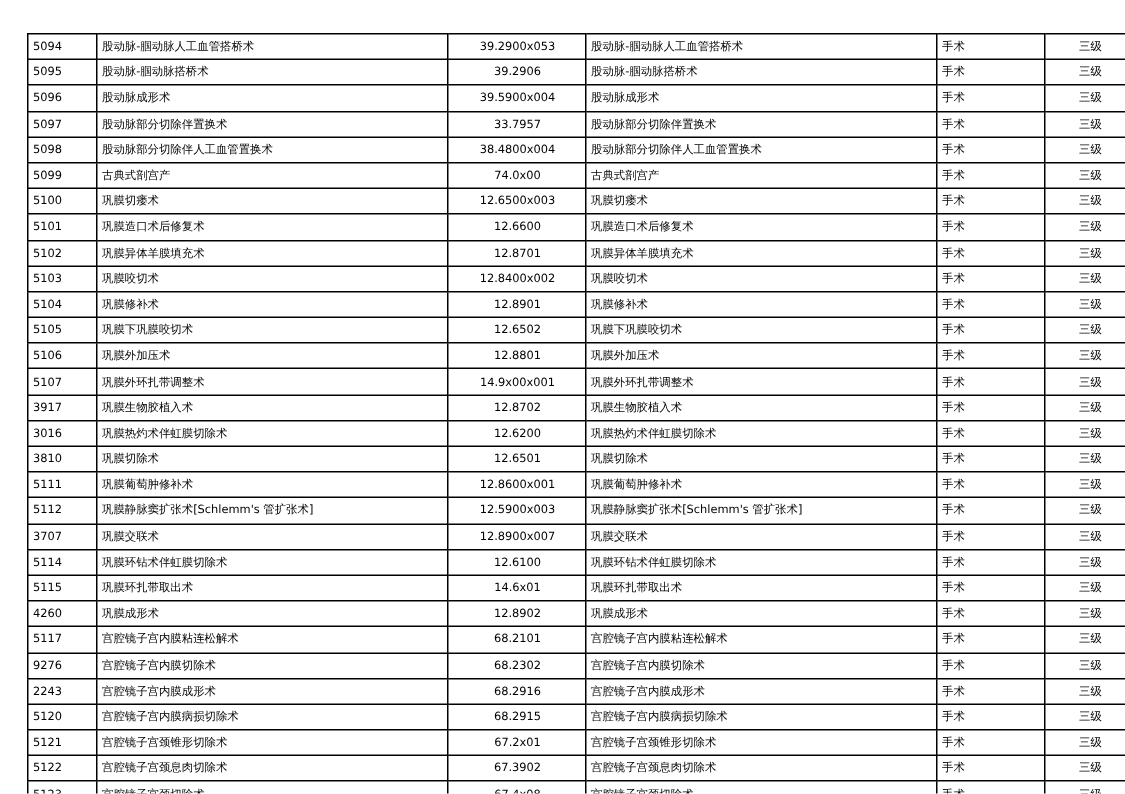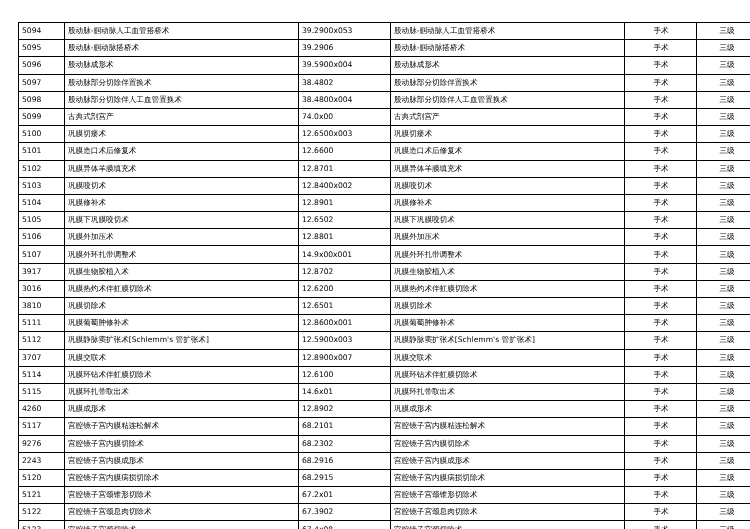--- a/index.html
+++ b/index.html
@@ -31,23 +31,23 @@
   table.codes td {
     border: 1px solid #000000;
     padding: 1px 2px 1px 3px;
     height: 14.2px;
     overflow: hidden;
     white-space: nowrap;
     vertical-align: middle;
   }
   .c-num   { width: 40px;  text-align: left; }
   .c-name  { width: 228px; text-align: left; }
-  .c-code  { width: 86px;  text-align: left; }
+  .c-code  { width: 86px;  text-align: center; }
   .c-alt   { width: 228px; text-align: left; }
-  .c-type  { width: 66px;  text-align: center; }
+  .c-type  { width: 66px;  text-align: left; }
   .c-level { width: 54px;  text-align: center; }
 </style>
 </head>
 <body>
 
 <div class="page">
   <table class="codes">
     <tbody>
         <tr>
           <td class="c-num">5094</td>
@@ -69,21 +69,21 @@
           <td class="c-num">5096</td>
           <td class="c-name">股动脉成形术</td>
           <td class="c-code">39.5900x004</td>
           <td class="c-alt">股动脉成形术</td>
           <td class="c-type">手术</td>
           <td class="c-level">三级</td>
         </tr>
         <tr>
           <td class="c-num">5097</td>
           <td class="c-name">股动脉部分切除伴置换术</td>
-          <td class="c-code">38.4802</td>
+          <td class="c-code">33.7957</td>
           <td class="c-alt">股动脉部分切除伴置换术</td>
           <td class="c-type">手术</td>
           <td class="c-level">三级</td>
         </tr>
         <tr>
           <td class="c-num">5098</td>
           <td class="c-name">股动脉部分切除伴人工血管置换术</td>
           <td class="c-code">38.4800x004</td>
           <td class="c-alt">股动脉部分切除伴人工血管置换术</td>
           <td class="c-type">手术</td>

